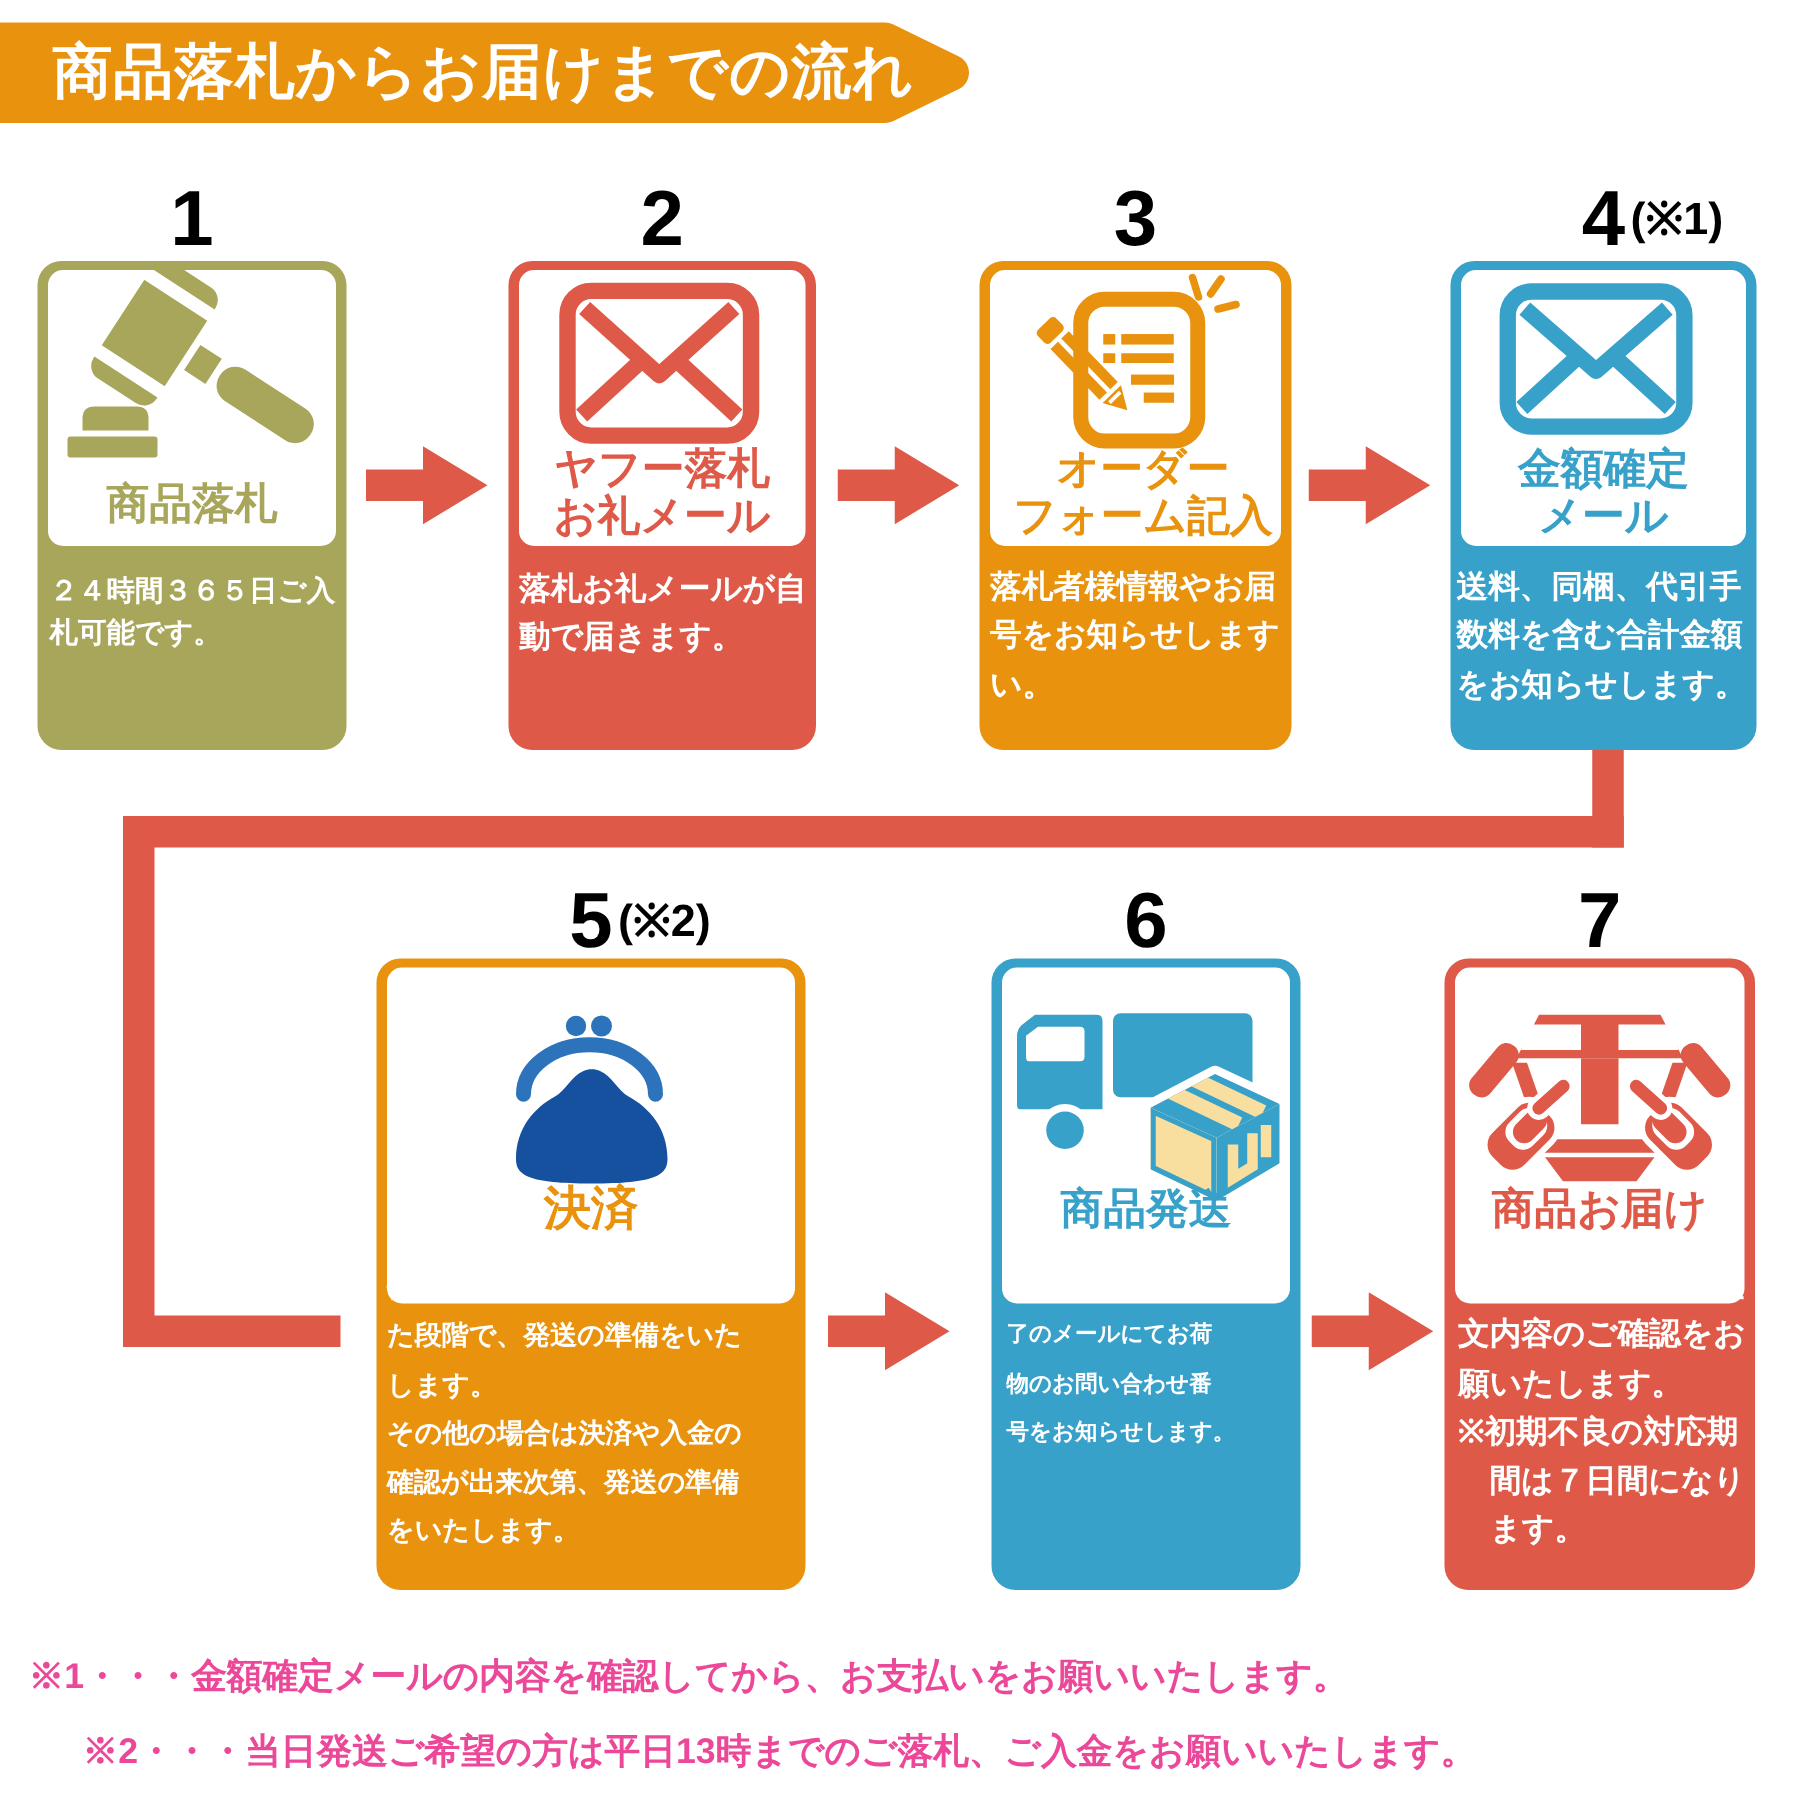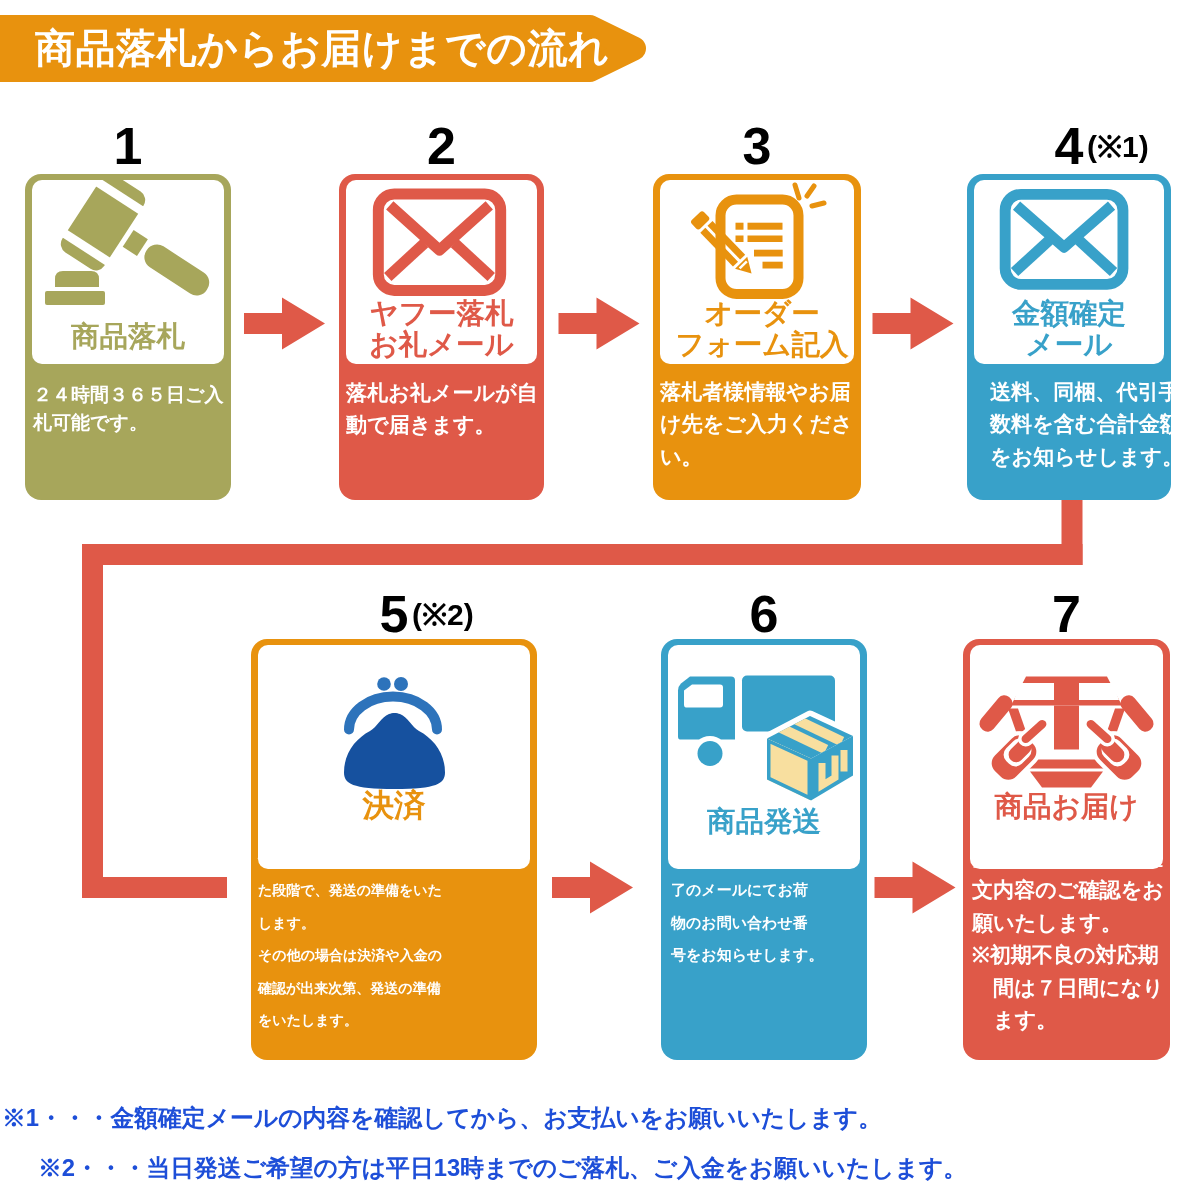--- a/index.html
+++ b/index.html
@@ -43,37 +43,37 @@
   .row1 .num { top:3px; height:54px; }
   .row2 .num { top:6px; height:54px; }
   .row1 .box { top:58px; height:326px; }
   .row2 .box { top:58px; height:421px; }
 
   .step-0 .title { top:141px; }
   .step-1 .title { top:118px; }
   .step-2 .title { top:118px; }
   .step-3 .title { top:118px; }
   .step-4 .title { top:145px; font-size:31.5px; }
-  .step-5 .title { top:161px; }
+  .step-5 .title { top:146px; }
   .step-6 .title { top:146px; }
 
   .step-0 .desc { top:207px; padding-left:8px; padding-right:6px; font-size:19px; line-height:28px; }
   .step-1 .desc { top:203px; padding-left:7px; padding-right:5px; font-size:21.1px; line-height:32.4px; }
   .step-2 .desc { top:202px; padding-left:7px; padding-right:5px; font-size:21.1px; line-height:32.4px; }
-  .step-3 .desc { top:202px; padding-left:23px; padding-right:4px; font-size:21.1px; line-height:32.4px; }
-  .step-4 .desc { top:203px; padding-left:7px; padding-right:5px; font-size:14px; line-height:32.4px; }
+  .step-3 .desc { top:202px; padding-left:4px; padding-right:4px; font-size:21.1px; line-height:32.4px; }
+  .step-4 .desc { top:203px; padding-left:7px; padding-right:5px; font-size:18px; line-height:32.4px; }
   .step-5 .desc { top:203px; padding-left:10px; padding-right:4px; font-size:15px; line-height:32.4px; }
   .step-6 .desc { top:203px; padding-left:9px; padding-right:17px; font-size:21.1px; line-height:32.4px; }
 
   
   .box .desc, .box .title { }
 
   
-  .footnote { position:absolute; left:2px; height:50px; line-height:50px;
-    font-size:23.8px; font-weight:700; color:#1d4ed8; white-space:nowrap; }
+  .footnote { position:absolute; left:19px; height:50px; line-height:50px;
+    font-size:23.8px; font-weight:700; color:#ec4899; white-space:nowrap; }
   .fn-0 { top:1093px; }
   .fn-1 { top:1143px;margin-left:36px; }
 </style>
 </head>
 <body>
 
 <div class="canvas" style="--cream: #F8DF9F; --purse-body: #16519F; --purse-frame: #2D73BB;">
 
   <svg class="banner-svg" viewBox="0 0 700 100">
     <polygon points="-40,27 590,27 634,48.5 590,70 -40,70" fill="#E8920E" stroke="#E8920E" stroke-width="24" stroke-linejoin="round"></polygon>
@@ -162,21 +162,21 @@
               <line x1="138" y1="18" x2="134" y2="5"></line>
               <line x1="146" y1="16" x2="153" y2="6"></line>
               <line x1="151" y1="26" x2="163" y2="23"></line>
             </g>
           </g>
         </svg>
         <div class="title left">オーダー
 フォーム記入</div>
       </div>
       <div class="desc">落札者様情報やお届
-け先をご入力くださ
+号をお知らせします
 い。</div>
     </div>
   </div>
 
   <div class="step step-3 row1" style="--c: #38A1C9;">
     <div class="num"><span>4</span><span class="note">(※1)</span></div>
     <div class="box">
       <div class="panel">
         <svg class="icon-svg" viewBox="0 0 192 184">
           <g fill="none" stroke="currentColor" stroke-width="11">

